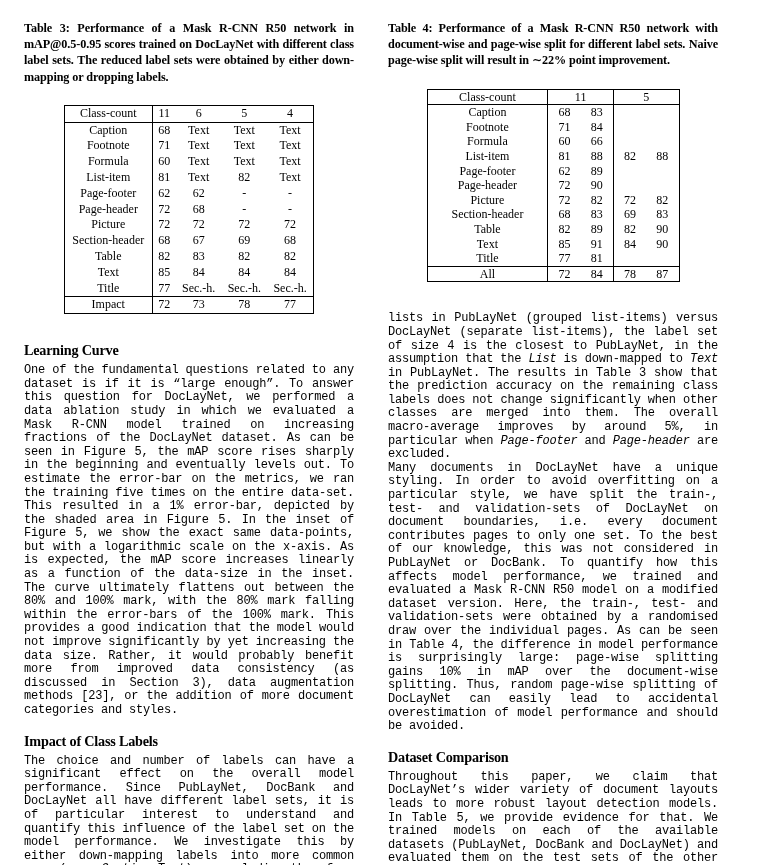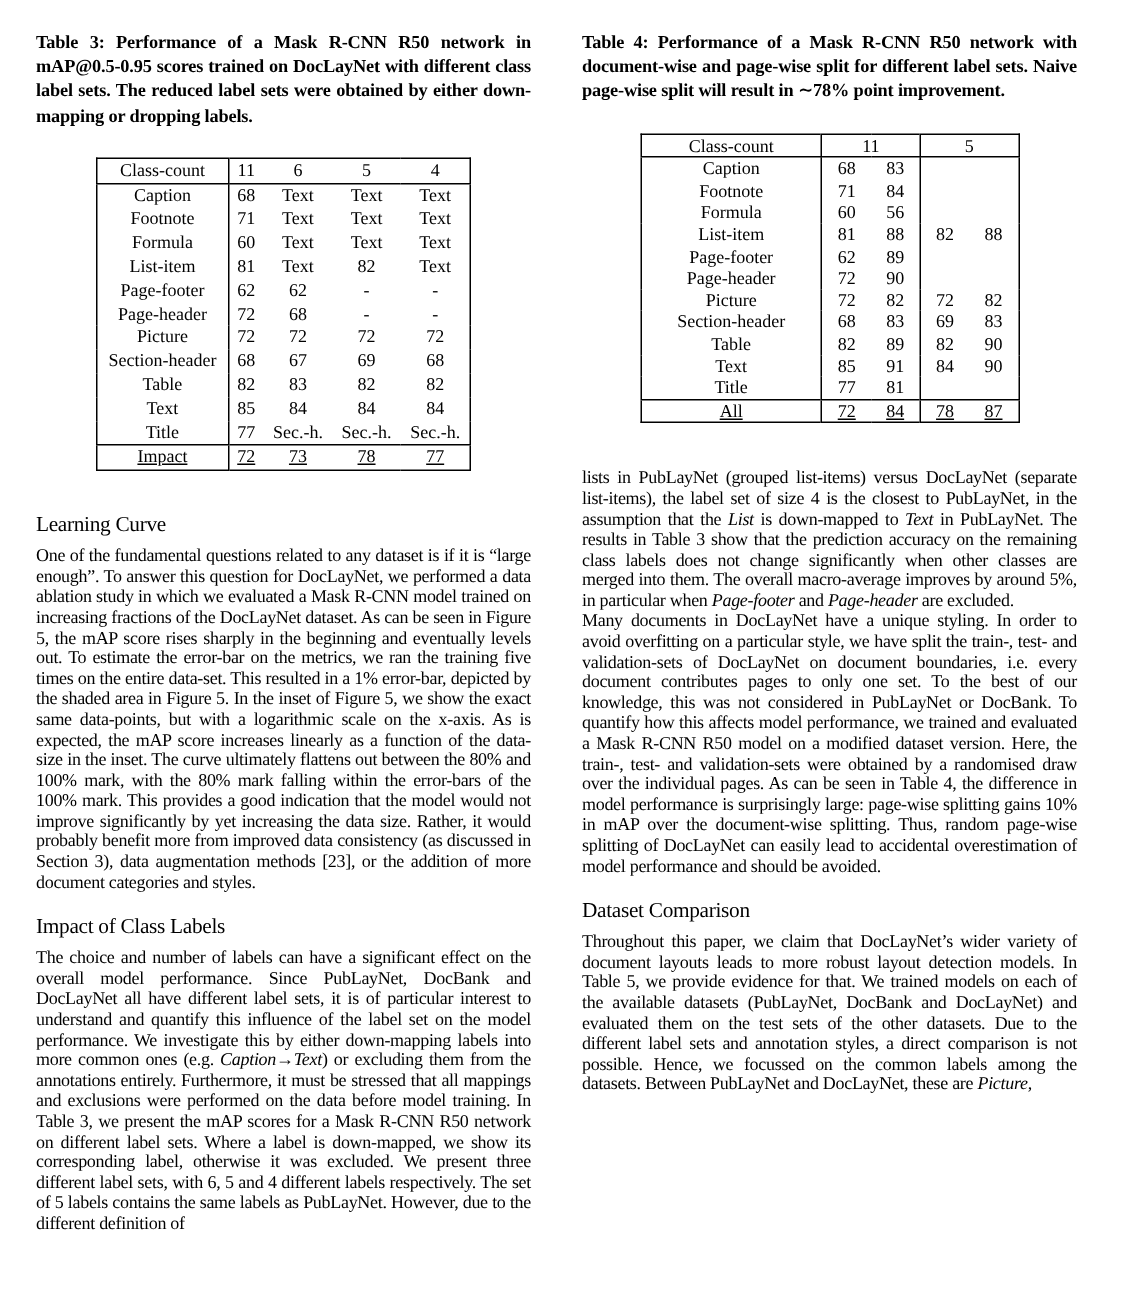--- a/index.html
+++ b/index.html
@@ -33,34 +33,35 @@
     font-weight: 400;
     padding: 0 5px;
     white-space: nowrap;
   }
   #table3 th, #table3 td { line-height: 15.8px; }
   #table4 th, #table4 td { line-height: 14.6px; }
   .paper-table .lab { text-align: center; }
   .paper-table .num { text-align: center; }
   .paper-table .sep { border-right: 1.2px solid #000; }
   .paper-table thead tr:last-child th { border-bottom: 1.2px solid #000; }
-  .paper-table tfoot td { border-top: 1.2px solid #000; text-decoration: underline; }
+  .paper-table tfoot td { border-top: 1.2px solid #000; }
 
   .sec-heading {
     font-size: 14.2px;
-    font-weight: 400;
+    font-weight: 700;
     letter-spacing: -0.2px;
     margin: 15px 0 5px 0;
   }
   .mt-lg { margin-top: 28px; }
   .body-par {
     font-size: 12px;
     line-height: 13.6px;
     letter-spacing: -0.2px;
     text-align: justify;
+    font-family: Liberation Mono, monospace;
   }
   .cont { margin-top: 30px; }
 </style>
 </head>
 <body>
 
 <div class="page">
   <div class="cols">
 
     <div class="col">
@@ -164,21 +165,21 @@
             </tr>
           </tfoot>
         </table>
       <h2 class="sec-heading mt-lg">Learning Curve</h2>
       <p class="body-par">One of the fundamental questions related to any dataset is if it is “large enough”. To answer this question for DocLayNet, we performed a data ablation study in which we evaluated a Mask R-CNN model trained on increasing fractions of the DocLayNet dataset. As can be seen in Figure 5, the mAP score rises sharply in the beginning and eventually levels out. To estimate the error-bar on the metrics, we ran the training five times on the entire data-set. This resulted in a 1% error-bar, depicted by the shaded area in Figure 5. In the inset of Figure 5, we show the exact same data-points, but with a logarithmic scale on the x-axis. As is expected, the mAP score increases linearly as a function of the data-size in the inset. The curve ultimately flattens out between the 80% and 100% mark, with the 80% mark falling within the error-bars of the 100% mark. This provides a good indication that the model would not improve significantly by yet increasing the data size. Rather, it would probably benefit more from improved data consistency (as discussed in Section 3), data augmentation methods [23], or the addition of more document categories and styles.</p>
       <h2 class="sec-heading">Impact of Class Labels</h2>
       <p class="body-par">The choice and number of labels can have a significant effect on the overall model performance. Since PubLayNet, DocBank and DocLayNet all have different label sets, it is of particular interest to understand and quantify this influence of the label set on the model performance. We investigate this by either down-mapping labels into more common ones (e.g. <i>Caption</i>→<i>Text</i>) or excluding them from the annotations entirely. Furthermore, it must be stressed that all mappings and exclusions were performed on the data before model training. In Table 3, we present the mAP scores for a Mask R-CNN R50 network on different label sets. Where a label is down-mapped, we show its corresponding label, otherwise it was excluded. We present three different label sets, with 6, 5 and 4 different labels respectively. The set of 5 labels contains the same labels as PubLayNet. However, due to the different definition of</p>
     </div>
 
     <div class="col">
-      <p class="caption">Table 4: Performance of a Mask R-CNN R50 network with document-wise and page-wise split for different label sets. Naive page-wise split will result in ∼78% point improvement.</p>
+      <p class="caption">Table 4: Performance of a Mask R-CNN R50 network with document-wise and page-wise split for different label sets. Naive page-wise split will result in ∼22% point improvement.</p>
       <table class="paper-table" id="table4">
           <thead>
             <tr>
               <th class="lab sep">Class-count</th>
               <th class="num sep" colspan="2">11</th>
               <th class="num" colspan="2">5</th>
             </tr>
           </thead>
           <tbody>
             <tr>
@@ -191,21 +192,21 @@
             <tr>
               <td class="lab sep">Footnote</td>
               <td class="num">71</td>
               <td class="num sep">84</td>
               <td class="num"></td>
               <td class="num"></td>
             </tr>
             <tr>
               <td class="lab sep">Formula</td>
               <td class="num">60</td>
-              <td class="num sep">56</td>
+              <td class="num sep">66</td>
               <td class="num"></td>
               <td class="num"></td>
             </tr>
             <tr>
               <td class="lab sep">List-item</td>
               <td class="num">81</td>
               <td class="num sep">88</td>
               <td class="num">82</td>
               <td class="num">88</td>
             </tr>

